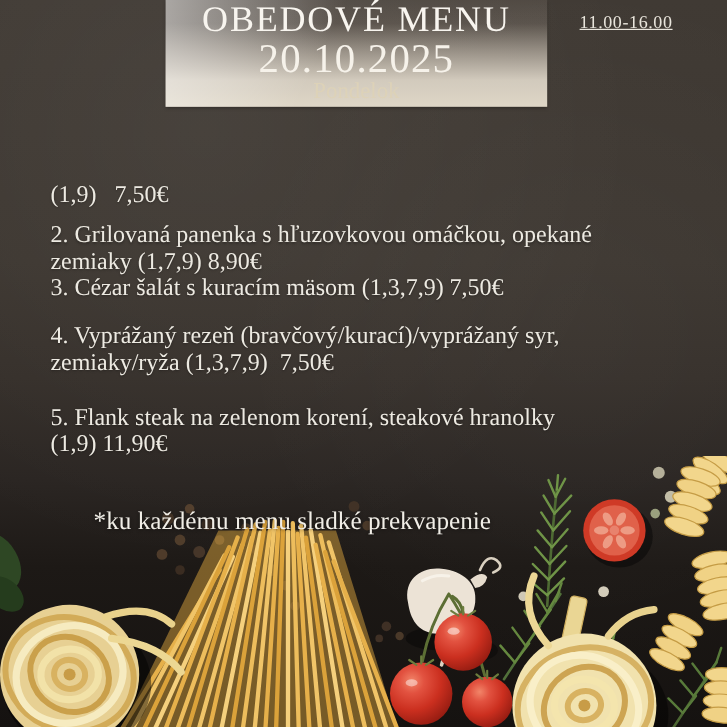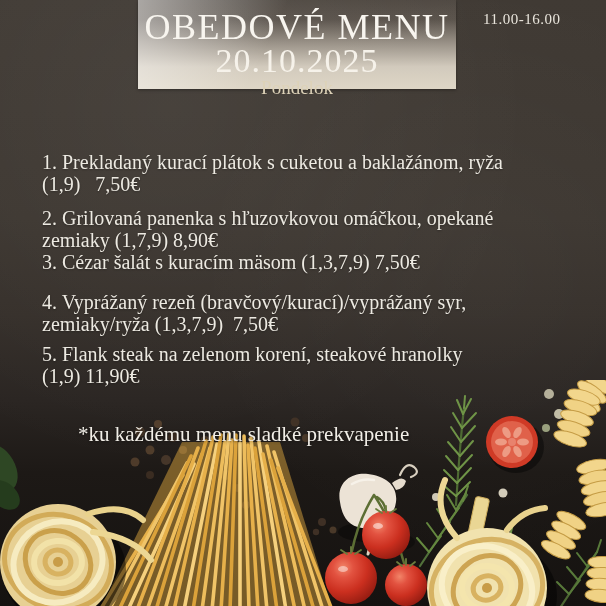--- a/index.html
+++ b/index.html
@@ -17,30 +17,30 @@
     position:absolute;left:138px;top:0;width:318px;height:89px;text-align:center;
     background:linear-gradient(180deg,rgba(160,150,140,.16) 0%,rgba(150,140,130,.30) 22%,rgba(205,196,183,.62) 48%,rgba(222,214,200,.92) 75%,#ded6c6 100%);
     box-shadow:0 1px 3px rgba(0,0,0,.35);
     z-index:3;
   }
   .header-box::before{
     content:"";position:absolute;inset:0;
     background:linear-gradient(115deg,rgba(255,255,255,.5),rgba(255,255,255,0) 42%);
   }
   .header-box>div{position:relative;}
-  .title{font-size:36px;line-height:31px;padding-top:12px;letter-spacing:1.5px;color:#f8f5ef;}
+  .title{font-size:30px;line-height:31px;padding-top:1px;letter-spacing:1.5px;color:#f8f5ef;}
   .date{font-size:34px;line-height:35px;letter-spacing:1px;color:#f6f2ea;}
   .day{font-size:19px;line-height:20px;color:#ddd2b8;}
-  .hours{position:absolute;left:483px;top:11px;font-size:15px;letter-spacing:.5px;color:#e9e5dc;z-index:3;}
+  .hours{position:absolute;left:483px;top:11px;font-size:15px;letter-spacing:.5px;color:#e9e5dc;z-index:3;text-decoration:underline;}
   .soups{position:absolute;left:128px;top:92px;width:420px;text-align:center;
     font-size:21px;line-height:23px;color:#eeeae2;z-index:3;}
   .items{position:absolute;left:42px;top:151px;width:560px;font-size:20px;line-height:22px;
     color:#edeae2;text-shadow:0 1px 2px rgba(0,0,0,.3);z-index:3;}
   .item .line{white-space:pre;}
-  .mb12{margin-bottom:12px}.mb14{}.mb18{margin-bottom:18px}.mb13{margin-bottom:8px}
+  .mb12{margin-bottom:12px}.mb14{}.mb18{margin-bottom:18px}.mb13{margin-bottom:24px}
   .note{position:absolute;left:64px;top:422px;font-size:21px;color:#f1eee7;
     text-shadow:0 1px 3px rgba(0,0,0,.45);z-index:3;white-space:pre;margin-left:14px;}
   .photo{position:absolute;left:0;top:380px;width:606px;height:226px;z-index:1;}
 </style>
 </head>
 <body>
 
 <div class="page">
 
   <svg class="photo" viewBox="0 0 606 226" aria-hidden="true">
@@ -282,21 +282,20 @@
     <div class="title">OBEDOVÉ MENU</div>
     <div class="date">20.10.2025</div>
     <div class="day">Pondelok</div>
   </div>
 
   <div class="hours">11.00-16.00</div>
 
 
   <div class="items">
     <div class="item mb12">
-      <div class="line">1. Prekladaný kurací plátok s cuketou a baklažánom, ryža</div>
       <div class="line">(1,9)   7,50€</div>
     </div>
     <div class="item mb14">
       <div class="line">2. Grilovaná panenka s hľuzovkovou omáčkou, opekané</div>
       <div class="line">zemiaky (1,7,9) 8,90€</div>
     </div>
     <div class="item mb18">
       <div class="line">3. Cézar šalát s kuracím mäsom (1,3,7,9) 7,50€</div>
     </div>
     <div class="item mb13">

